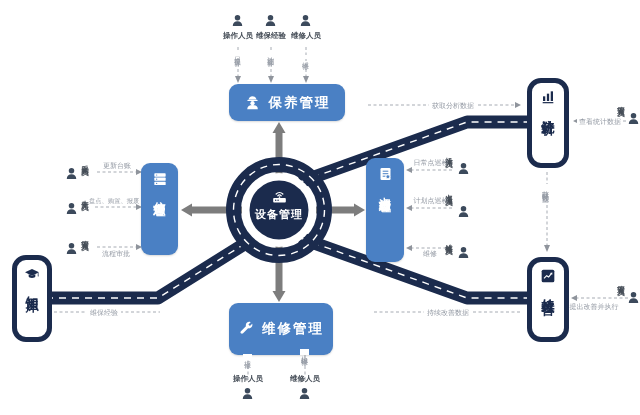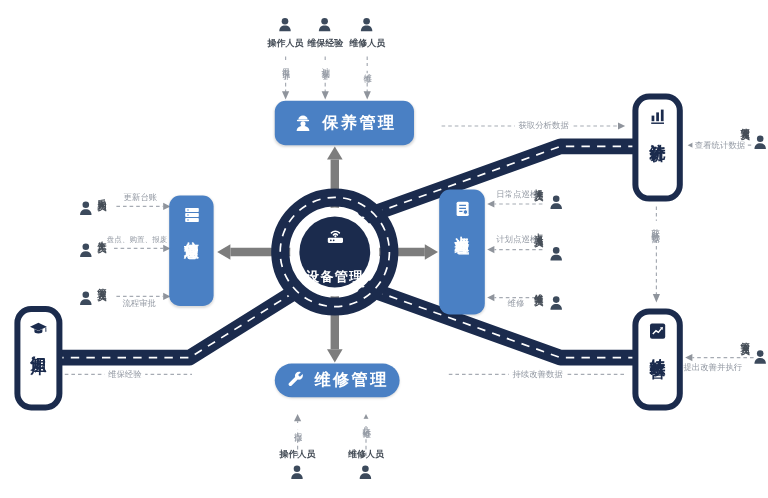--- a/index.html
+++ b/index.html
@@ -6,21 +6,21 @@
   body{font-family:"Liberation Sans","DejaVu Sans",sans-serif;background:#fff;}
   #canvas{position:relative;width:640px;height:415px;background:#fff;overflow:hidden;}
   .abs{position:absolute;}
   svg{display:block;}
   .box-blue-h{background:#4a80c4;border-radius:9px;color:#fff;display:flex;align-items:center;justify-content:center;gap:8px;font-weight:bold;font-size:13.5px;letter-spacing:2px;box-shadow:0 1px 2px rgba(0,0,0,.15);}
   .box-blue-v{background:#4a80c4;border-radius:9px;color:#fff;display:flex;flex-direction:column;align-items:center;padding-top:8px;gap:5px;box-sizing:border-box;box-shadow:0 1px 2px rgba(0,0,0,.15);}
   .box-outline-v{background:#fff;border:5px solid #1b2b4d;border-radius:14px;color:#1b2b4d;display:flex;flex-direction:column;align-items:center;padding-top:6px;gap:4px;box-sizing:border-box;}
   .vtext{writing-mode:vertical-rl;text-orientation:upright;letter-spacing:1px;line-height:1;}
   .mod-vlabel{font-weight:bold;font-size:12px;}
   .outline-vlabel{font-weight:bold;font-size:13px;}
-  .hub-content{display:flex;flex-direction:column;align-items:center;gap:18px;color:#fff;}
+  .hub-content{display:flex;flex-direction:column;align-items:center;gap:2px;color:#fff;}
   .hub-label{font-weight:bold;font-size:11px;letter-spacing:1px;white-space:nowrap;}
   .actor-label{font-size:7.5px;font-weight:600;color:#454d57;text-align:center;white-space:nowrap;}
   .actor-vlabel{font-size:7.5px;font-weight:600;color:#454d57;}
   .flow-label{font-size:7px;color:#949aa4;text-align:center;line-height:1.15;white-space:nowrap;}
   .flow-vlabel{font-size:7px;color:#949aa4;}
   .bgw{background:#fff;padding:1px 1px;}
   .watermark{right:4px;bottom:1px;font-weight:bold;color:#c3c6cb;text-shadow:1px 1px 1px #898d93;white-space:nowrap;}
   .wm-brand{font-size:21px;}
   .wm-account{font-size:19px;}
 </style>
@@ -151,21 +151,21 @@
         <line x1="7.5" y1="7.5" x2="16.5" y2="7.5" stroke="#4a80c4" stroke-width="1.6"></line>
         <line x1="7.5" y1="11.5" x2="16.5" y2="11.5" stroke="#4a80c4" stroke-width="1.6"></line>
         <line x1="7.5" y1="15.5" x2="12" y2="15.5" stroke="#4a80c4" stroke-width="1.6"></line>
         <circle cx="15.8" cy="16.3" r="3" fill="#4a80c4" stroke="#fff" stroke-width="1.2"></circle>
         <line x1="17.9" y1="18.4" x2="19.8" y2="20.3" stroke="#fff" stroke-width="1.4"></line>
       </svg>
     </span>
     <span class="vtext mod-vlabel">点巡检管理</span>
   </div>
 
-  <div class="abs box-blue-h" style="left:229px;top:303px;width:104px;height:28px;border-radius:14px;">
+  <div class="abs box-blue-h" style="left:229px;top:303px;width:104px;height:52px;">
     <span>
       <svg width="16" height="16" viewBox="0 0 24 24" fill="#fff">
         <path d="M21.6,6.1c0,2.8-2.3,5-5.1,5c-0.5,0-1-0.1-1.4-0.2l-7.5,7.5c-0.9,0.9-2.3,0.9-3.2,0s-0.9-2.3,0-3.2l7.5-7.5c-0.1-0.4-0.2-0.9-0.2-1.4c0-2.8,2.3-5,5.1-5c0.8,0,1.5,0.2,2.2,0.5l-3.4,3.4l2.3,2.3l3.4-3.4C21.5,4.6,21.6,5.3,21.6,6.1z"></path>
       </svg>
     </span>
     <span>维修管理</span>
   </div>
 
   <div class="abs box-outline-v" style="left:527px;top:78px;width:42px;height:90px;">
     <span>

